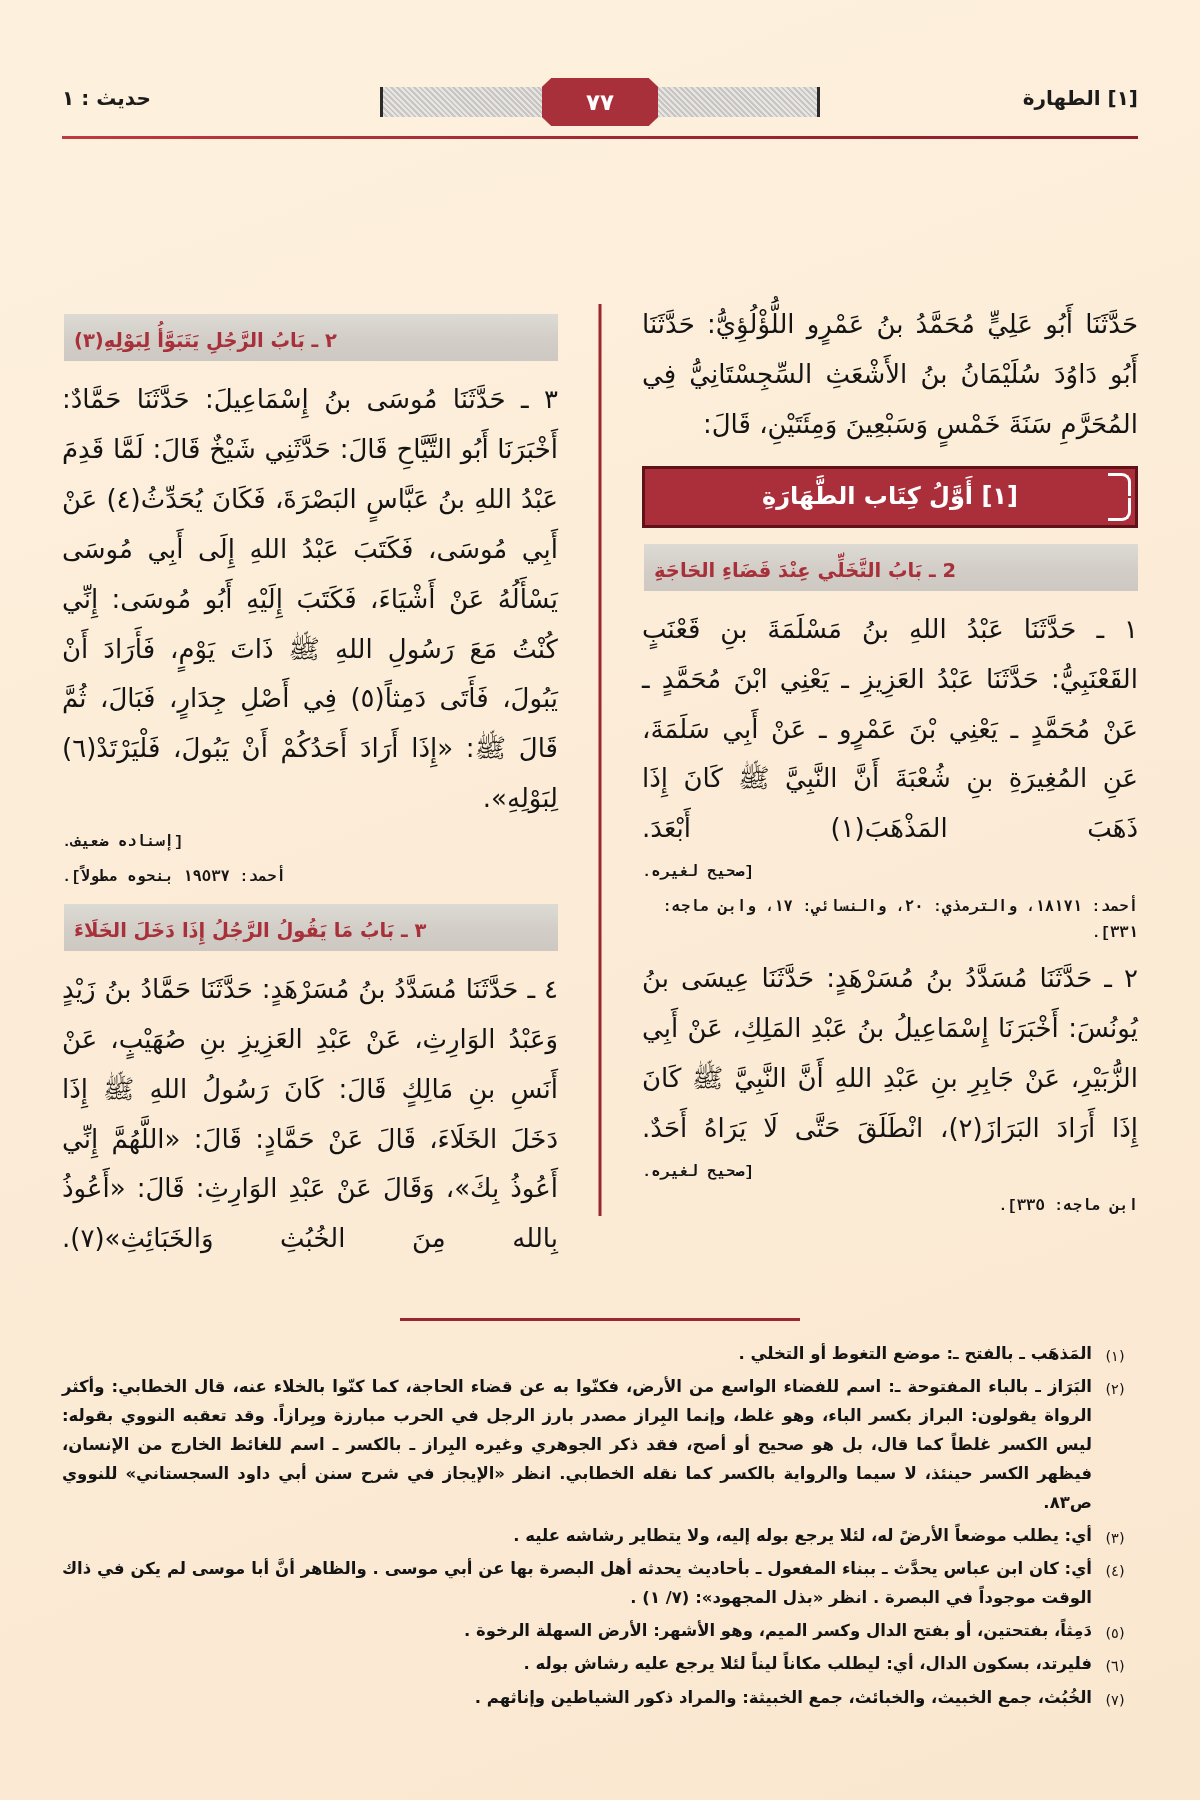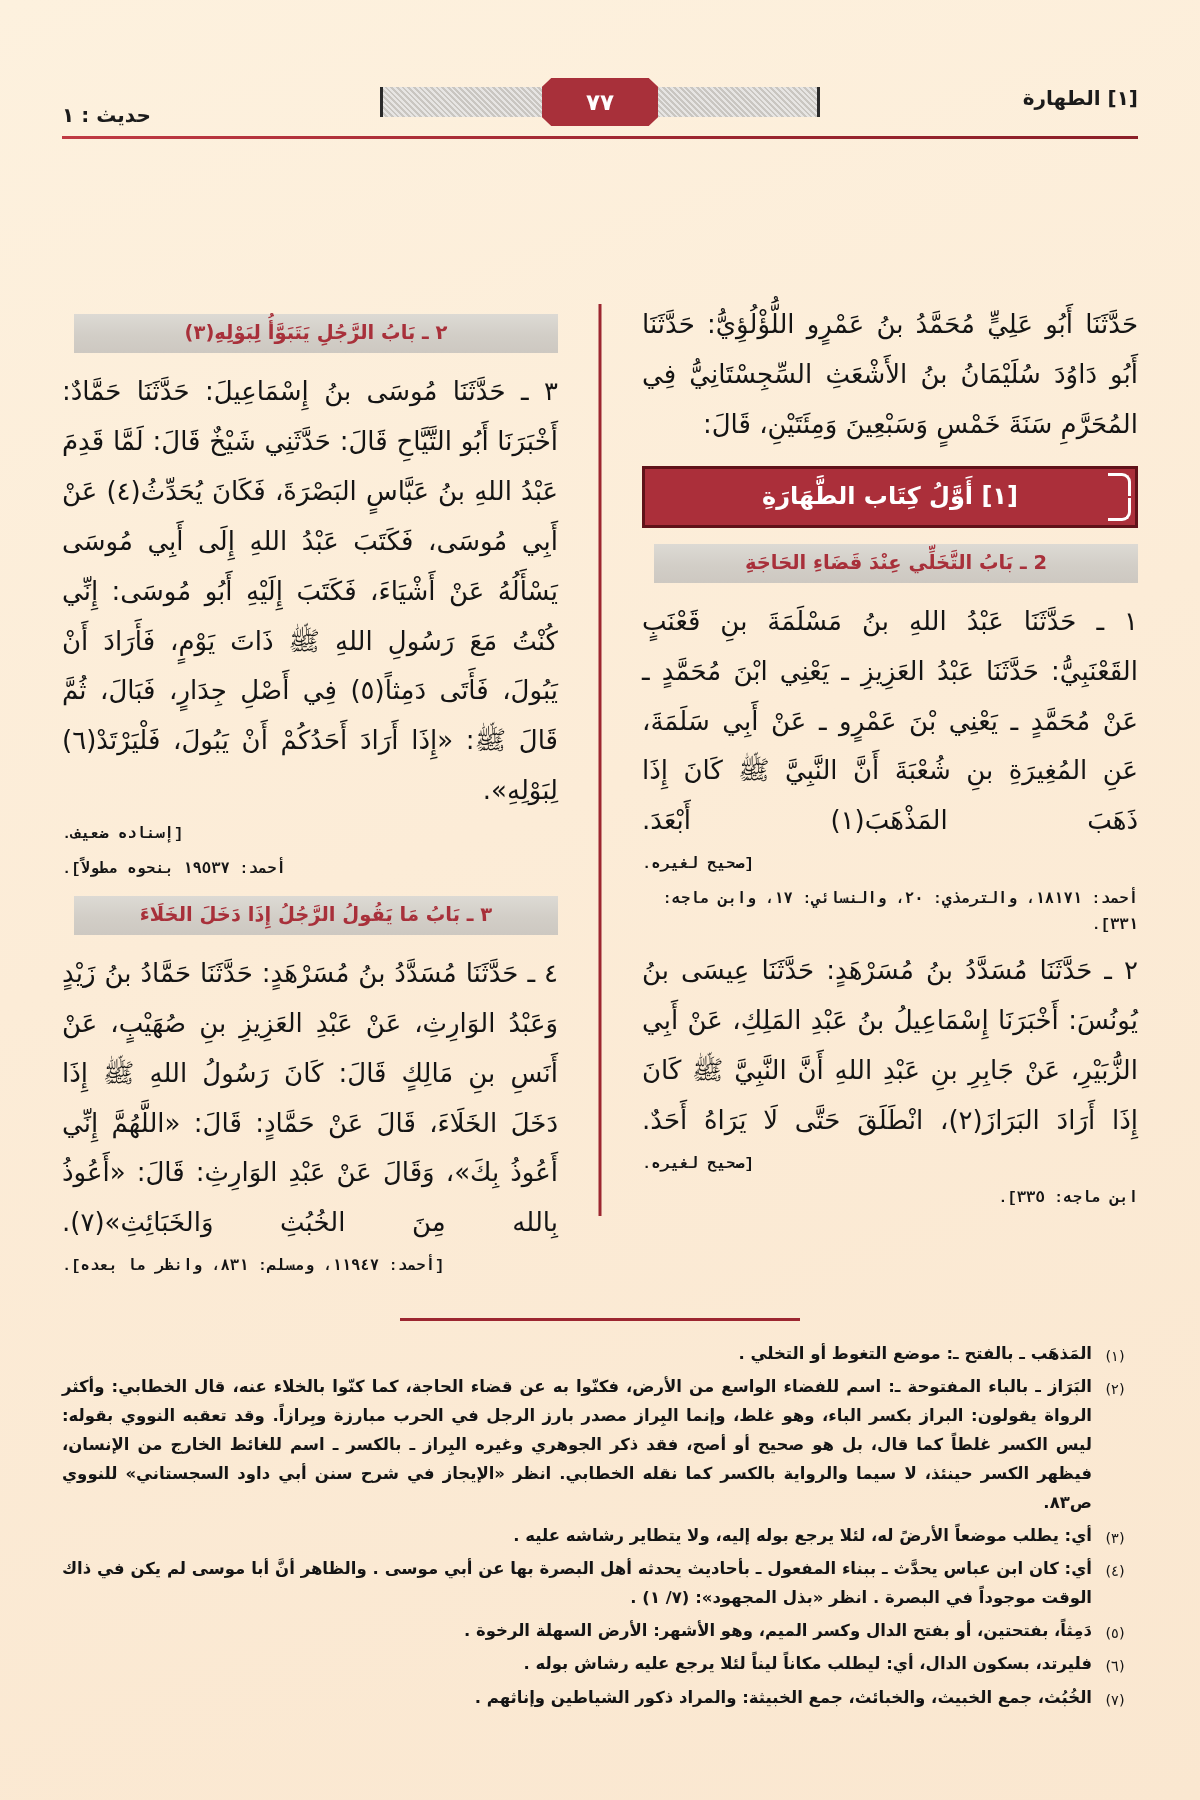--- a/index.html
+++ b/index.html
@@ -32,21 +32,21 @@
   }
   .hdr-left, .hdr-right {
     position: absolute;
     top: 8px;
     font-size: 20px;
     font-weight: bold;
     color: #1b1b1b;
     letter-spacing: 0.5px;
   }
   .hdr-right { right: 0; }
-  .hdr-left  { left: 0; margin-top: 17px; }
+  .hdr-left  { left: 0; }
 
   .hdr-center {
     position: absolute;
     left: 50%;
     top: 0;
     transform: translateX(-50%);
     width: 440px;
     height: 48px;
     display: flex;
     align-items: center;
@@ -139,23 +139,23 @@
     font-weight: 400;
   }
   .p-first { text-align-last: right; }
 
   
   .gray-head {
     background: linear-gradient(180deg, #dddad4 0%, #d2cec7 55%, #cdc8c1 100%);
     color: #a8303a;
     font-size: 19.5px;
     font-weight: bold;
-    text-align: center;
-    padding: 7px 10px 9px 10px;
-    margin: 14px 0 14px 12px;
+    text-align: left;
+    padding: 15px 10px 9px 10px;
+    margin: 14px 0 14px 2px;
     letter-spacing: 0.2px;
   }
 
   
   .red-box {
     position: relative;
     margin: 16px 0 16px 0;
     background: #ab2f3a;
     border: 3px solid #601219;
     color: #ffffff;
@@ -272,21 +272,20 @@
     <div class="col col-left">
       <div class="gray-head">٢ ـ بَابُ الرَّجُلِ يَتَبَوَّأُ لِبَوْلِهِ(٣)</div>
 
       <p class="p">٣ ـ حَدَّثَنَا مُوسَى بنُ إِسْمَاعِيلَ: حَدَّثَنَا حَمَّادٌ: أَخْبَرَنَا أَبُو التَّيَّاحِ قَالَ: حَدَّثَنِي شَيْخٌ قَالَ: لَمَّا قَدِمَ عَبْدُ اللهِ بنُ عَبَّاسٍ البَصْرَةَ، فَكَانَ يُحَدِّثُ(٤) عَنْ أَبِي مُوسَى، فَكَتَبَ عَبْدُ اللهِ إِلَى أَبِي مُوسَى يَسْأَلُهُ عَنْ أَشْيَاءَ، فَكَتَبَ إِلَيْهِ أَبُو مُوسَى: إِنِّي كُنْتُ مَعَ رَسُولِ اللهِ ﷺ ذَاتَ يَوْمٍ، فَأَرَادَ أَنْ يَبُولَ، فَأَتَى دَمِثاً(٥) فِي أَصْلِ جِدَارٍ، فَبَالَ، ثُمَّ قَالَ ﷺ: «إِذَا أَرَادَ أَحَدُكُمْ أَنْ يَبُولَ، فَلْيَرْتَدْ(٦) لِبَوْلِهِ».</p>
       <p class="takhrij">[إسناده ضعيف.</p>
       <p class="takhrij">أحمد: ١٩٥٣٧ بنحوه مطولاً].</p>
 
       <div class="gray-head">٣ ـ بَابُ مَا يَقُولُ الرَّجُلُ إِذَا دَخَلَ الخَلَاءَ</div>
 
       <p class="p">٤ ـ حَدَّثَنَا مُسَدَّدُ بنُ مُسَرْهَدٍ: حَدَّثَنَا حَمَّادُ بنُ زَيْدٍ وَعَبْدُ الوَارِثِ، عَنْ عَبْدِ العَزِيزِ بنِ صُهَيْبٍ، عَنْ أَنَسِ بنِ مَالِكٍ قَالَ: كَانَ رَسُولُ اللهِ ﷺ إِذَا دَخَلَ الخَلَاءَ، قَالَ عَنْ حَمَّادٍ: قَالَ: «اللَّهُمَّ إِنِّي أَعُوذُ بِكَ»، وَقَالَ عَنْ عَبْدِ الوَارِثِ: قَالَ: «أَعُوذُ بِالله مِنَ الخُبُثِ وَالخَبَائِثِ»(٧).</p>
-      <p class="takhrij">[أحمد: ١١٩٤٧، ومسلم: ٨٣١، وانظر ما بعده].</p>
     </div>
   </div>
 
   <div class="fn-rule"></div>
   <div class="footnotes">
     <div class="fn">
       <div class="fn-num">(١)</div>
       <div class="fn-txt">المَذهَب ـ بالفتح ـ: موضع التغوط أو التخلي .</div>
     </div>
     <div class="fn">

